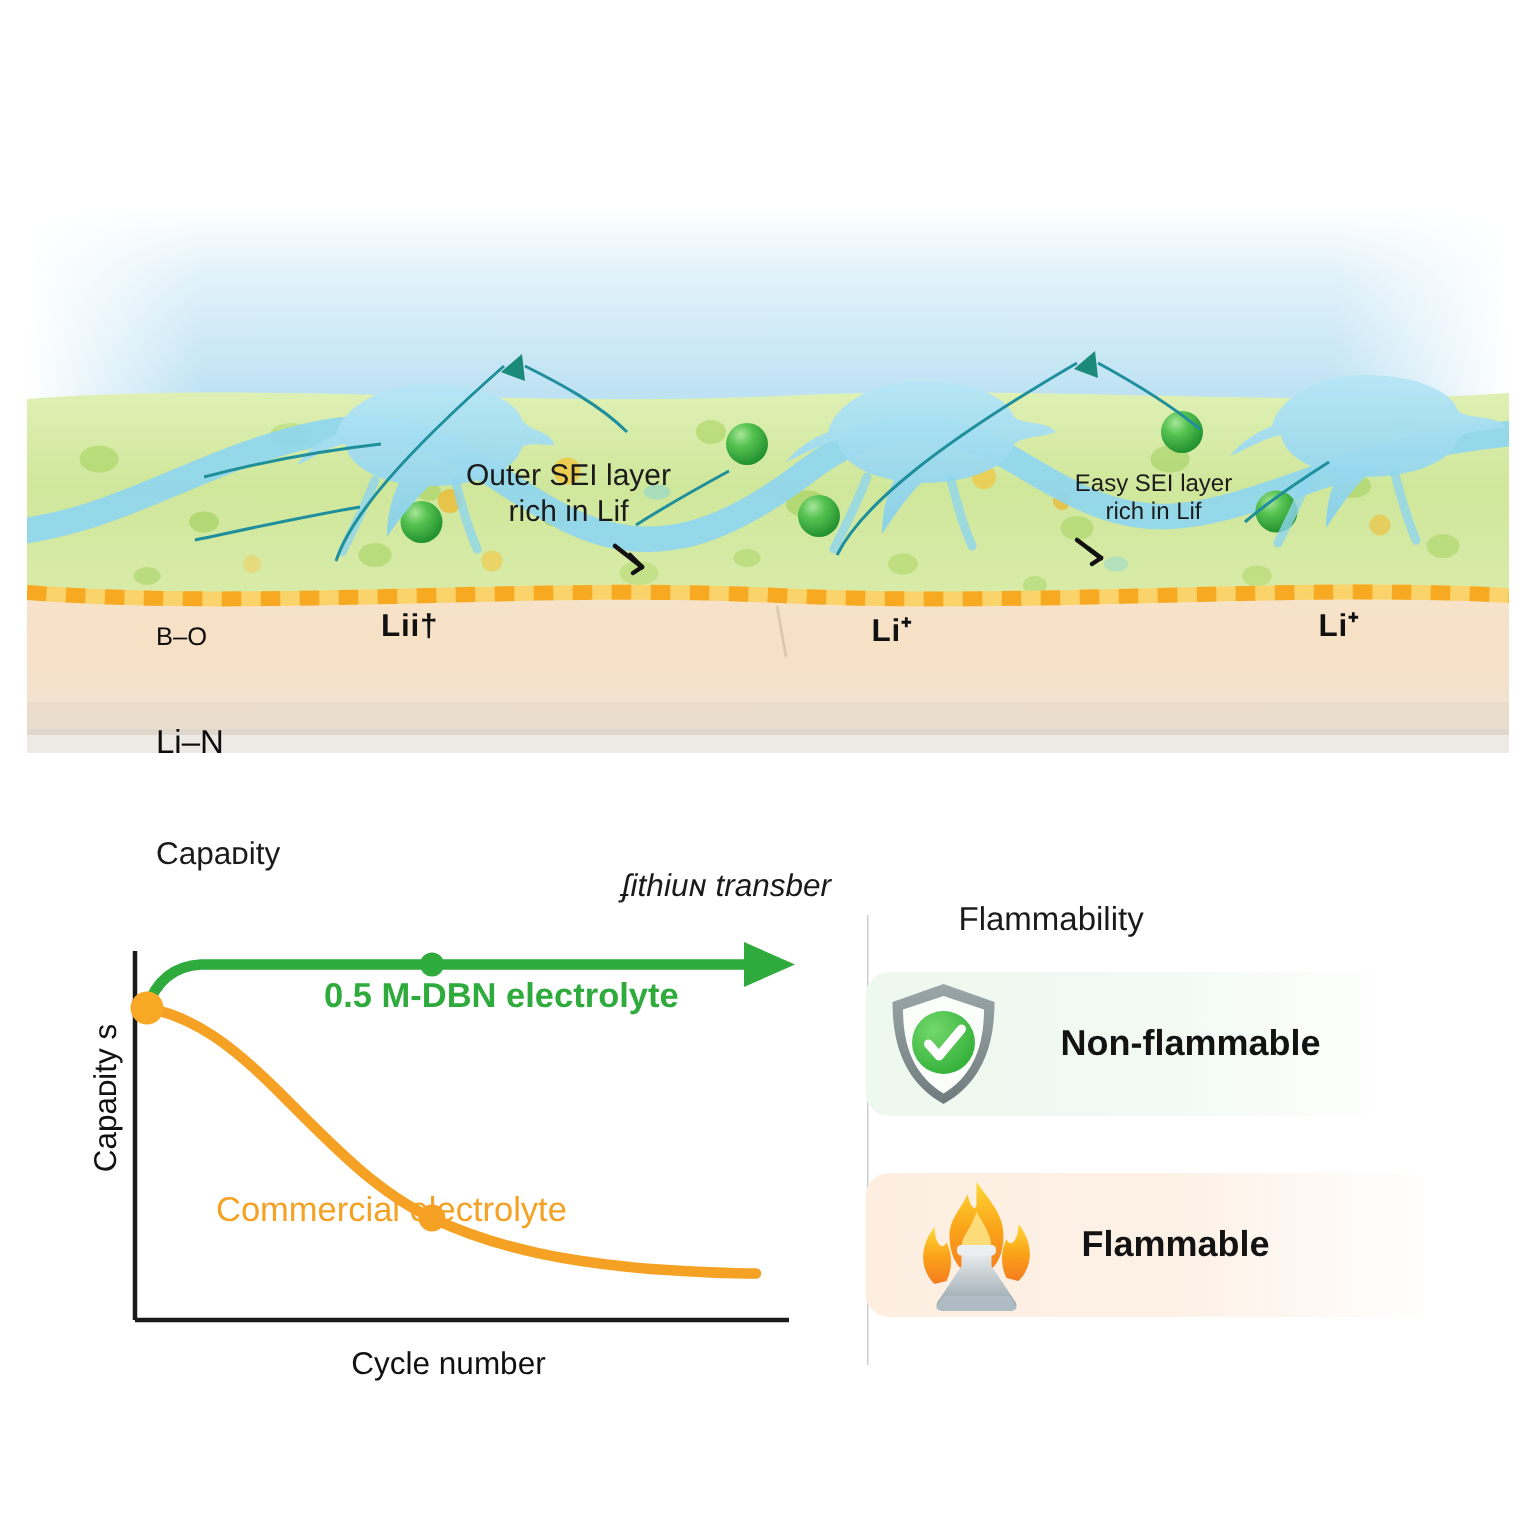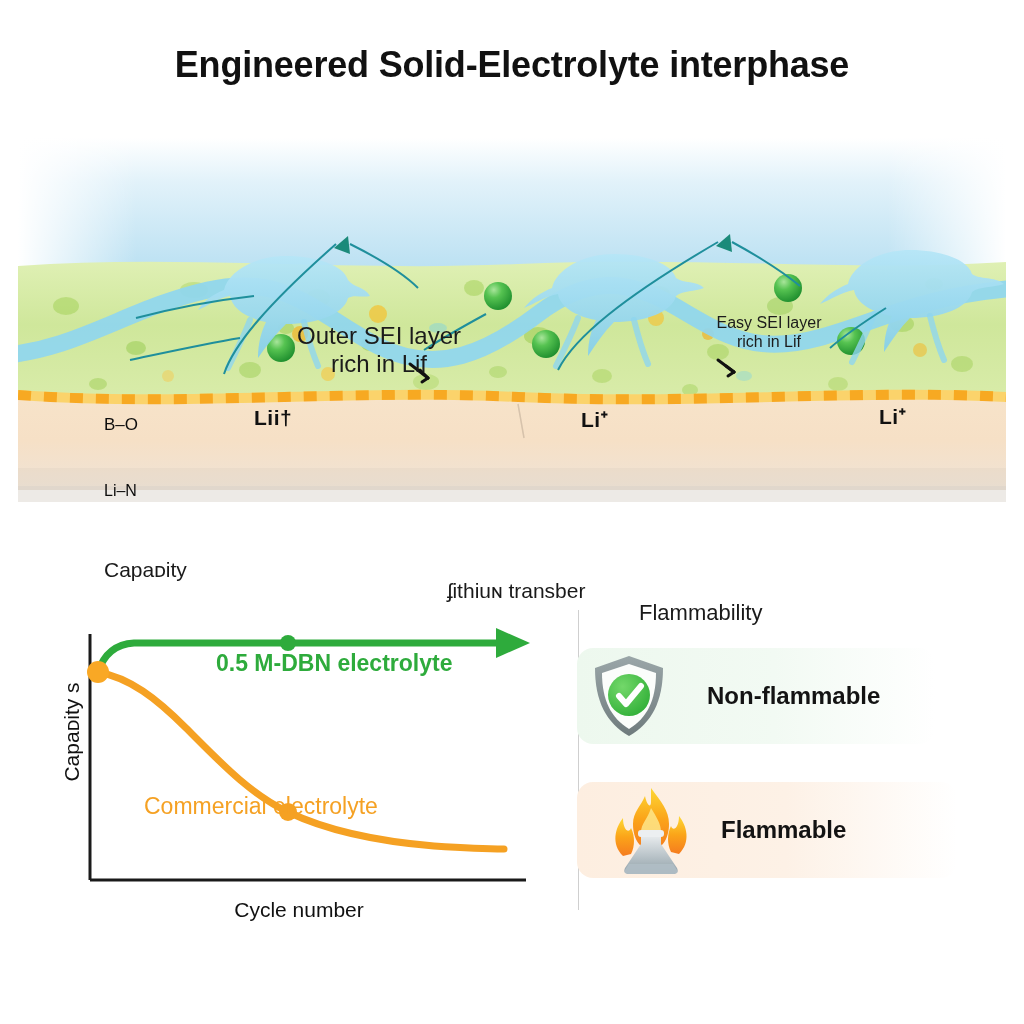--- a/index.html
+++ b/index.html
@@ -28,26 +28,26 @@
 
   .sch-label{
     position:absolute;
     font-family:"Liberation Sans", sans-serif;
     color:#1b1b1b;
     text-align:center;
     line-height:1.18;
     white-space:pre-line;
     pointer-events:none;
   }
-  #lbl-outer{left:236px;top:184px;width:250px;font-size:24px;}
+  #lbl-outer{left:236px;top:168px;width:250px;font-size:20px;}
   #lbl-easy {left:626px;top:176px;width:250px;font-size:16px;}
   #lbl-bo   {left:86px;top:277px;font-size:17px;text-align:left;color:#0d0d0d;}
-  #lbl-lin  {left:86px;top:344px;font-size:16px;text-align:left;color:#0d0d0d;}
+  #lbl-lin  {left:86px;top:344px;font-size:22px;text-align:left;color:#0d0d0d;}
   #lbl-lithium{left:86px;top:420px;font-size:21px;text-align:left;color:#1a1a1a;}
-  #lbl-transfer{left:429px;top:441px;font-size:21px;text-align:left;color:#1a1a1a;}
+  #lbl-transfer{left:396px;top:441px;font-size:21px;text-align:left;color:#1a1a1a;font-style:italic;}
 
   .ion-label{
     position:absolute;
     font-size:21px;font-weight:bold;color:#111;
     font-family:"Liberation Sans", sans-serif;
     letter-spacing:0.5px;
     pointer-events:none;
   }
   #ion1{left:236px;top:268px;}
   #ion2{left:563px;top:267px;}
@@ -102,21 +102,20 @@
     font-family:"Liberation Sans", sans-serif;
   }
   #card-fire .card-text{margin-left:18px;}
   #card-safe .card-text{margin-left:26px;}
 </style>
 </head>
 <body>
 
 <div id="stage">
 
-  <div class="title">Engineered Solid-Electrolyte interphase</div>
 
   <div class="schematic">
     <svg width="988" height="375" viewBox="0 0 988 375" xmlns="http://www.w3.org/2000/svg">
       <defs>
 
         <linearGradient id="gElec" x1="0" y1="0" x2="0" y2="1">
           <stop offset="0%" stop-color="#ffffff"></stop>
           <stop offset="32%" stop-color="#e2f2fa"></stop>
           <stop offset="100%" stop-color="#b9e0f2"></stop>
         </linearGradient>

